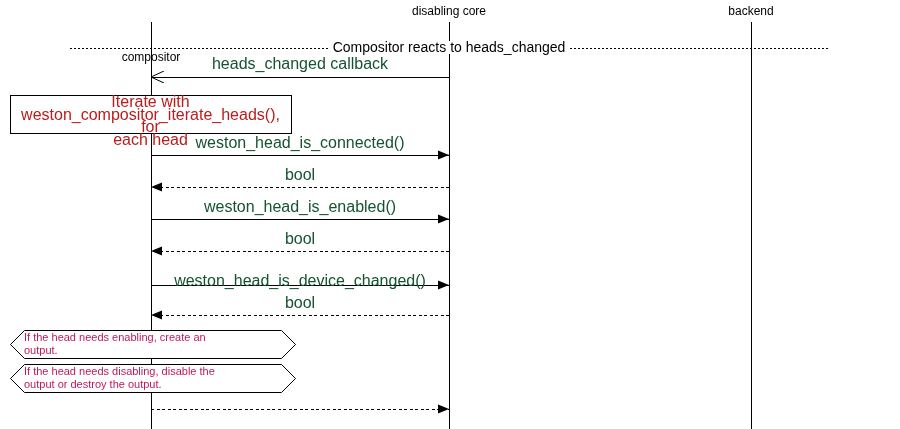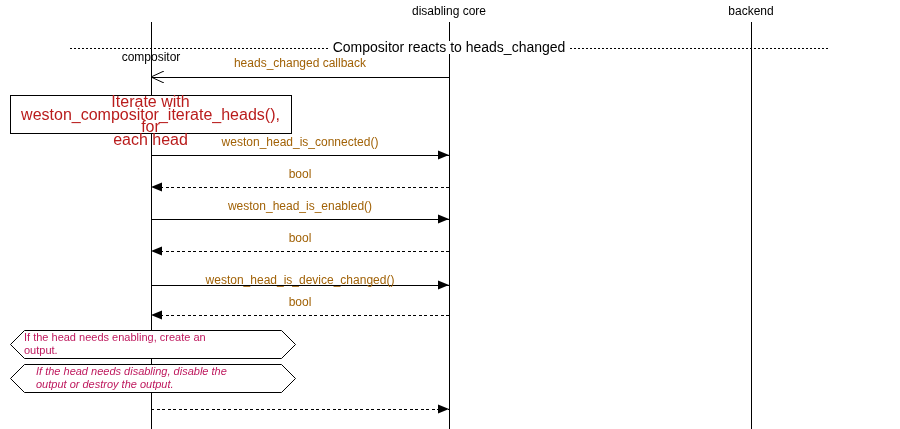--- a/index.html
+++ b/index.html
@@ -16,22 +16,22 @@
     position:absolute;
     font-size:12px;
     color:#000;
     white-space:nowrap;
     transform:translateX(-50%);
     text-align:center;
     line-height:14px;
   }
   .msg-label{
     position:absolute;
-    font-size:12px;
-    color:#a16207;
+    font-size:16px;
+    color:#14532d;
     white-space:nowrap;
     transform:translateX(-50%);
     text-align:right;
     line-height:13px;
     background:transparent;
   }
   .divider-label{
     position:absolute;
     font-size:14px;
     color:#000;
@@ -109,15 +109,15 @@
     <div class="msg-label" style="left: 300px; top: 168px;">bool</div>
     <div class="msg-label" style="left: 300px; top: 200px;">weston_head_is_enabled()</div>
     <div class="msg-label" style="left: 300px; top: 232px;">bool</div>
     <div class="msg-label" style="left: 300px; top: 265px; margin-top: 9px;">weston_head_is_device_changed()</div>
     <div class="msg-label" style="left: 300px; top: 296px;">bool</div>
     <div class="note-text" style="left: 10px; top: 96px; width: 281px; white-space: pre-line;">Iterate with
 weston_compositor_iterate_heads(), for
 each head</div>
     <div class="hex-text" style="left: 24px; top: 331px; width: 257px; white-space: pre-line;">If the head needs enabling, create an
 output.</div>
-    <div class="hex-text" style="left: 36px; top: 365px; width: 257px; white-space: pre-line; font-style: italic;">If the head needs disabling, disable the
+    <div class="hex-text" style="left: 24px; top: 365px; width: 257px; white-space: pre-line;">If the head needs disabling, disable the
 output or destroy the output.</div>
   </div>
 
 </body></html>

